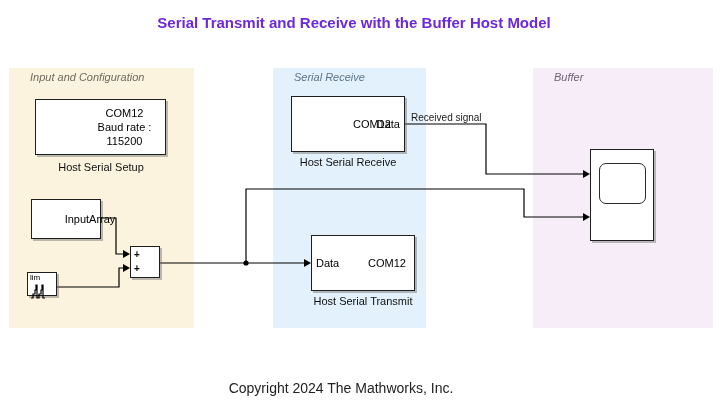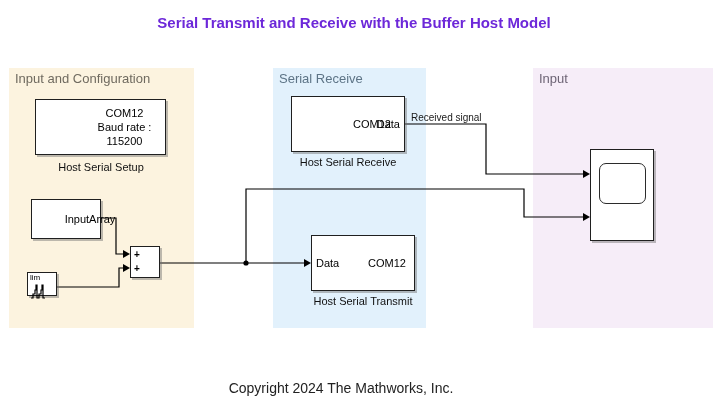--- a/index.html
+++ b/index.html
@@ -32,23 +32,24 @@
     white-space: nowrap;
   }
   .region {
     position: absolute;
     top: 68px;
     height: 260px;
   }
   .region-label {
     position: absolute;
     top: 3px;
-    left: 6px;
-    font-size: 13px;
-    white-space: nowrap;
+    left: 21px;
+    font-size: 11px;
+    white-space: nowrap;
+    font-style: italic;
   }
   #region-input  { left: 9px;   width: 185px; background: #FCF3DF; }
   #region-input .region-label { color: #6F6A5F; }
   #region-receive{ left: 273px; width: 153px; background: #E2F1FC; }
   #region-receive .region-label { color: #5D7486; }
   #region-output { left: 533px; width: 180px; background: #F6EDF8; }
   #region-output .region-label { color: #6D6475; }
   .block {
     position: absolute;
     background: #ffffff;
@@ -135,21 +136,21 @@
 
   <div class="model-title">Serial Transmit and Receive with the Buffer Host Model</div>
 
   <div class="region" id="region-input">
     <div class="region-label">Input and Configuration</div>
   </div>
   <div class="region" id="region-receive">
     <div class="region-label">Serial Receive</div>
   </div>
   <div class="region" id="region-output">
-    <div class="region-label">Input</div>
+    <div class="region-label">Buffer</div>
   </div>
 
   <svg id="wiring" width="723" height="410" viewBox="0 0 723 410">
     <g>
       <polyline points="101,218 116,218 116,254 124,254"></polyline>
       <polygon points="130,254 123,250 123,258"></polygon>
     </g>
     <g>
       <polyline points="57,287 119,287 119,268 124,268"></polyline>
       <polygon points="130,268 123,264 123,272"></polygon>

